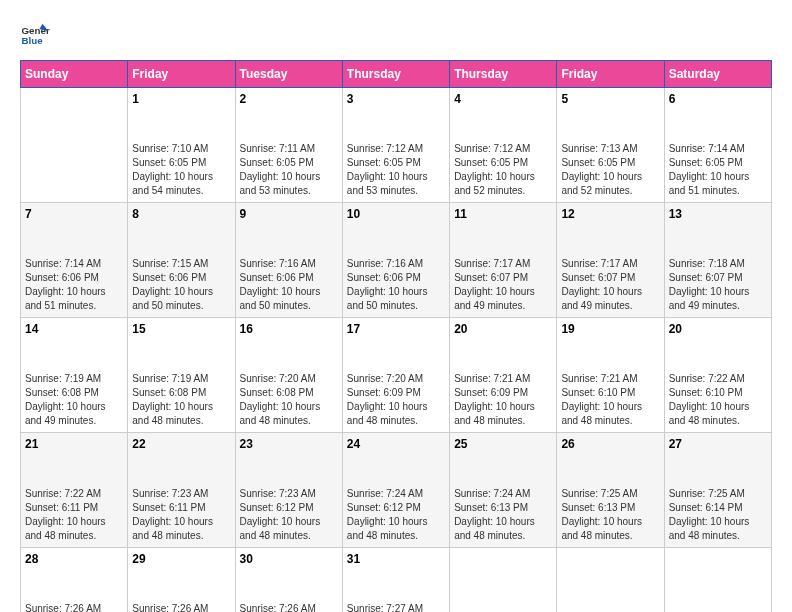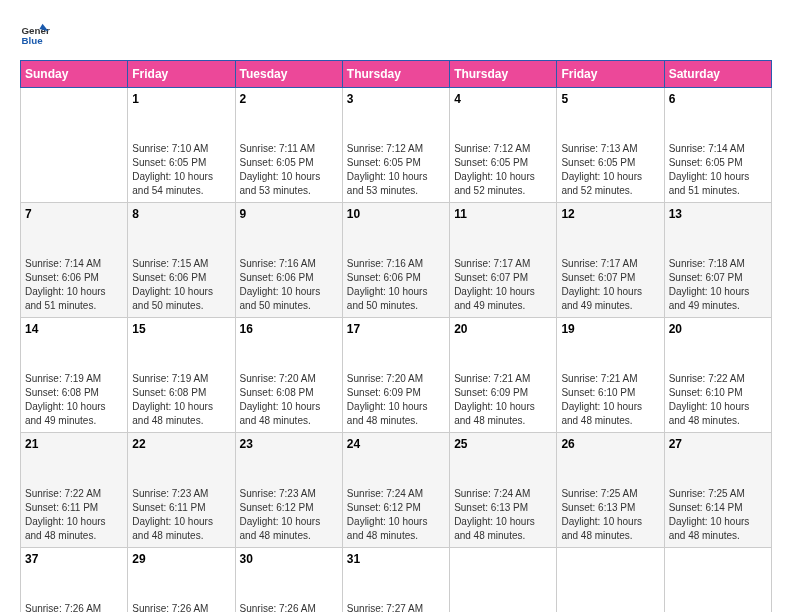--- a/index.html
+++ b/index.html
@@ -217,21 +217,21 @@
           <div class="day-number">26</div>
           <div class="day-info">Sunrise: 7:25 AM<br>Sunset: 6:13 PM<br>Daylight: 10 hours<br>and 48 minutes.</div>
         </td>
         <td>
           <div class="day-number">27</div>
           <div class="day-info">Sunrise: 7:25 AM<br>Sunset: 6:14 PM<br>Daylight: 10 hours<br>and 48 minutes.</div>
         </td>
       </tr>
       <tr>
         <td>
-          <div class="day-number">37</div>
+          <div class="day-number">28</div>
           <div class="day-info">Sunrise: 7:26 AM<br>Sunset: 6:14 PM<br>Daylight: 10 hours<br>and 48 minutes.</div>
         </td>
         <td>
           <div class="day-number">29</div>
           <div class="day-info">Sunrise: 7:26 AM<br>Sunset: 6:15 PM<br>Daylight: 10 hours<br>and 49 minutes.</div>
         </td>
         <td>
           <div class="day-number">30</div>
           <div class="day-info">Sunrise: 7:26 AM<br>Sunset: 6:16 PM<br>Daylight: 10 hours<br>and 49 minutes.</div>
         </td>

